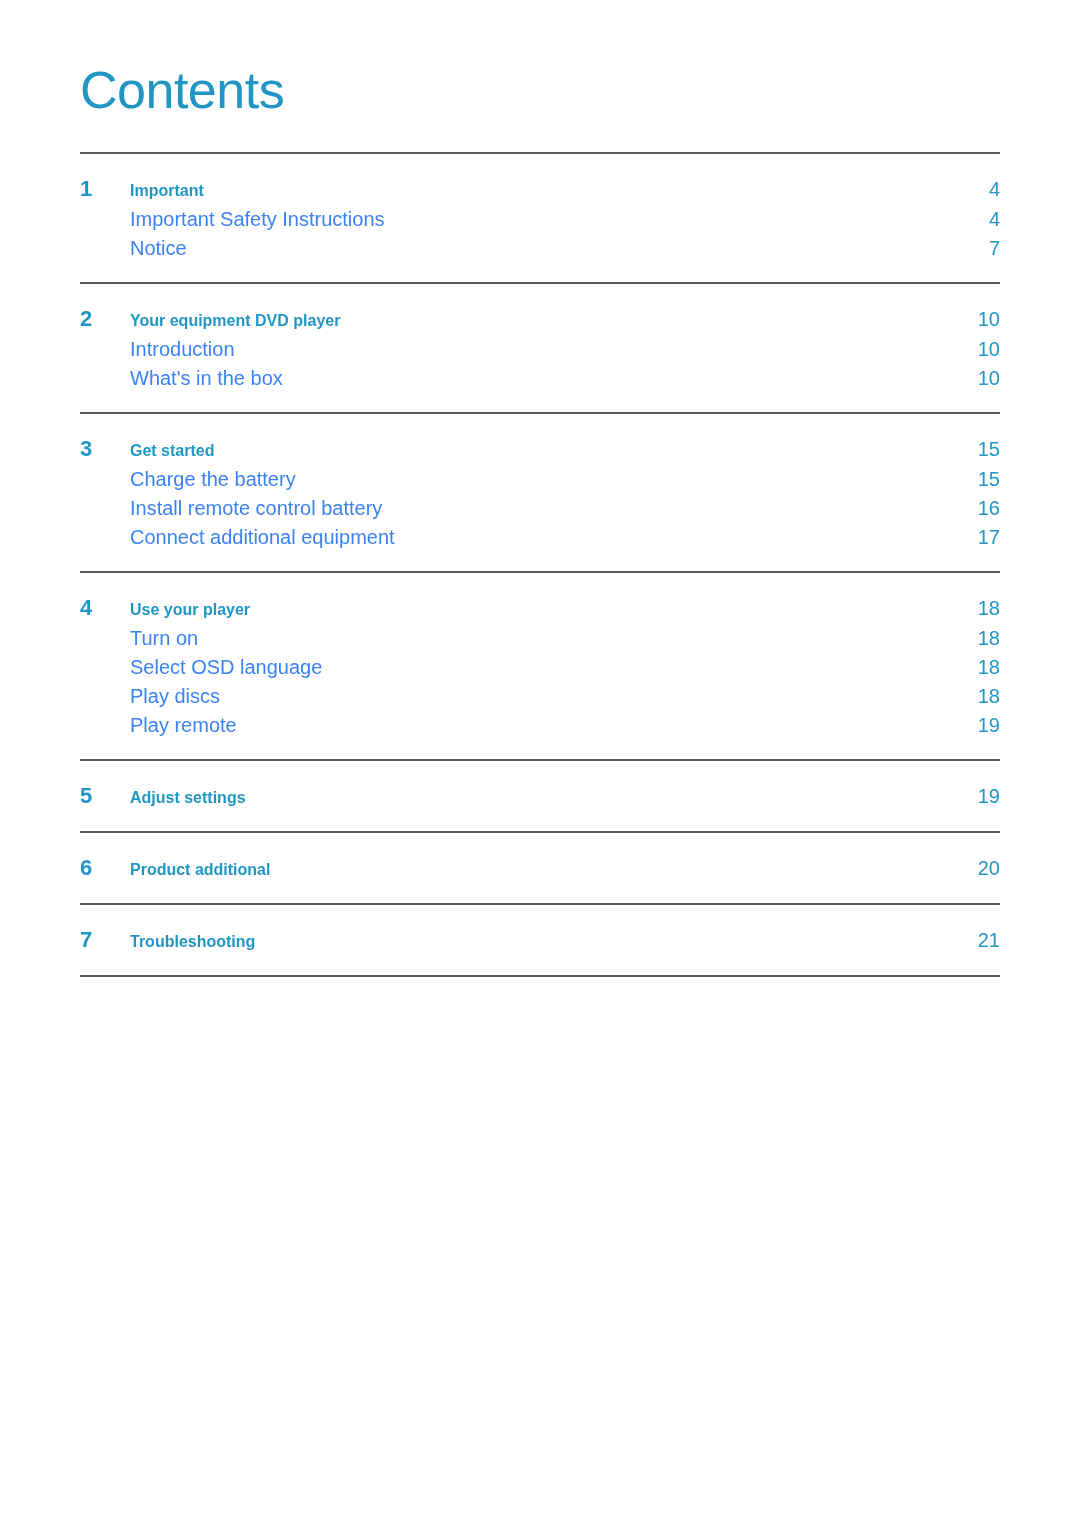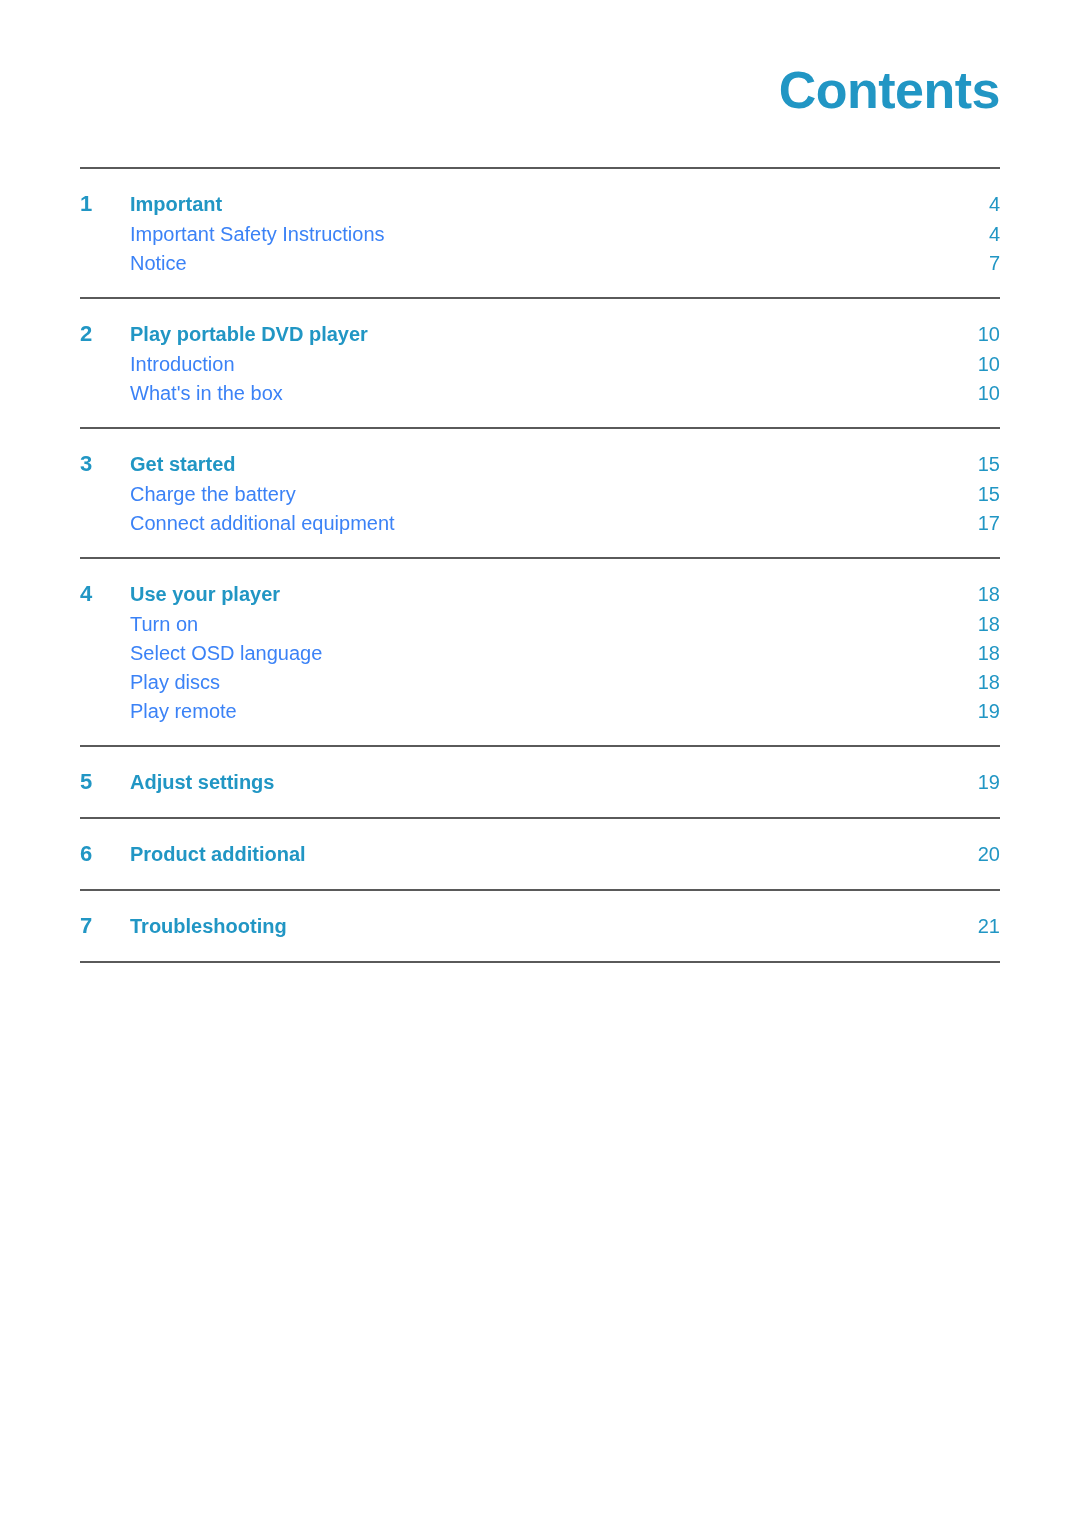--- a/index.html
+++ b/index.html
@@ -12,25 +12,24 @@
       background: #ffffff;
       font-family: Arial, Helvetica, sans-serif;
       width: 1080px;
       min-height: 1525px;
       padding: 60px 80px;
       color: #333333;
     }
 
     .page-title {
       font-size: 52px;
-      font-weight: bold;
-      color: #2196c4;
-      margin-bottom: 47px;
+      font-weight: normal;
+      color: #2196c4;
+      margin-bottom: 32px;
       letter-spacing: -0.5px;
-      text-align: right;
     }
 
     .toc-container {
       width: 100%;
     }
 
     .toc-section {
       border-top: 2px solid #5a5a5a;
       padding: 22px 0 22px 0;
     }
@@ -58,21 +57,21 @@
 
     .section-number {
       font-size: 22px;
       font-weight: bold;
       color: #2196c4;
       min-width: 50px;
       flex-shrink: 0;
     }
 
     .section-title-link {
-      font-size: 20px;
+      font-size: 16px;
       font-weight: bold;
       color: #2196c4;
       flex: 1;
     }
 
     .section-sub {
       font-size: 20px;
       color: #3b82f6;
       flex: 1;
     }
@@ -116,21 +115,21 @@
           <span class="section-number-empty"></span>
           <span class="section-sub">Notice</span>
         </div>
         <span class="page-number">7</span>
       </div>
     </div>
     <div class="toc-section">
       <div class="toc-row">
         <div class="toc-left">
           <span class="section-number">2</span>
-          <span class="section-title-link">Play portable DVD player</span>
+          <span class="section-title-link">Your equipment DVD player</span>
         </div>
         <span class="page-number">10</span>
       </div>
       <div class="toc-row">
         <div class="toc-left">
           <span class="section-number-empty"></span>
           <span class="section-sub">Introduction</span>
         </div>
         <span class="page-number">10</span>
       </div>
@@ -153,20 +152,27 @@
       <div class="toc-row">
         <div class="toc-left">
           <span class="section-number-empty"></span>
           <span class="section-sub">Charge the battery</span>
         </div>
         <span class="page-number">15</span>
       </div>
       <div class="toc-row">
         <div class="toc-left">
           <span class="section-number-empty"></span>
+          <span class="section-sub">Install remote control battery</span>
+        </div>
+        <span class="page-number">16</span>
+      </div>
+      <div class="toc-row">
+        <div class="toc-left">
+          <span class="section-number-empty"></span>
           <span class="section-sub">Connect additional equipment</span>
         </div>
         <span class="page-number">17</span>
       </div>
     </div>
     <div class="toc-section">
       <div class="toc-row">
         <div class="toc-left">
           <span class="section-number">4</span>
           <span class="section-title-link">Use your player</span>

